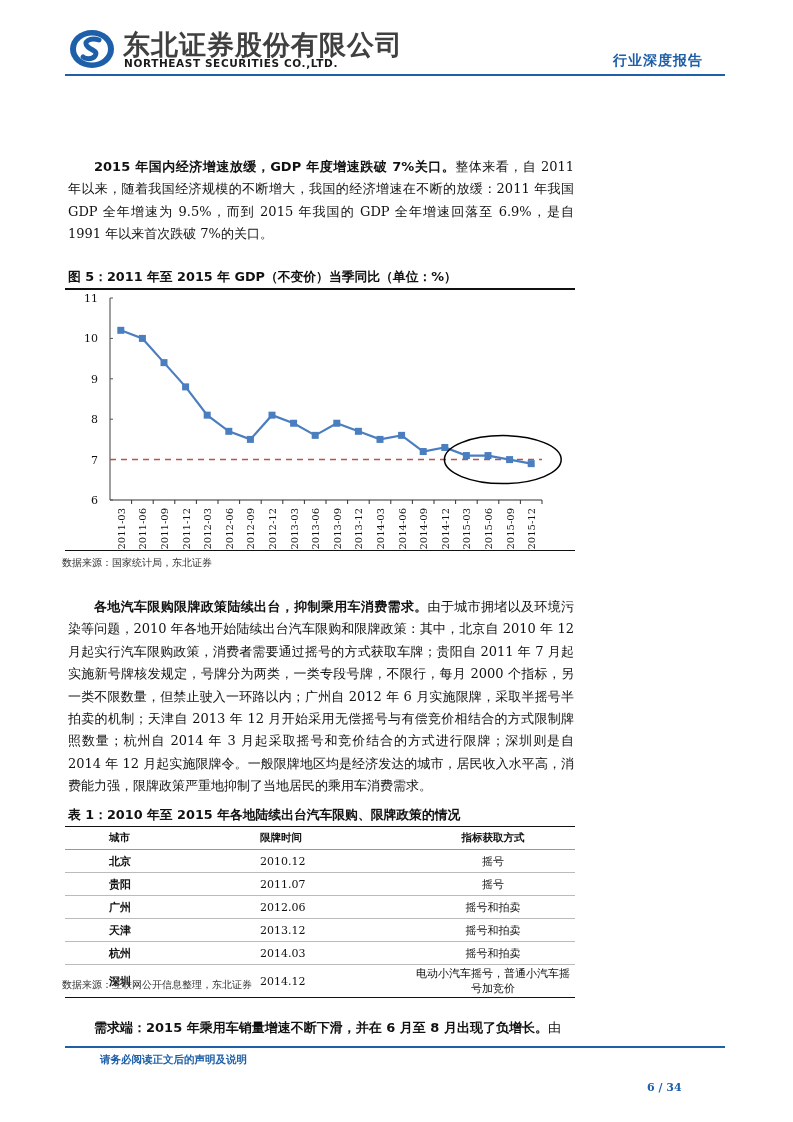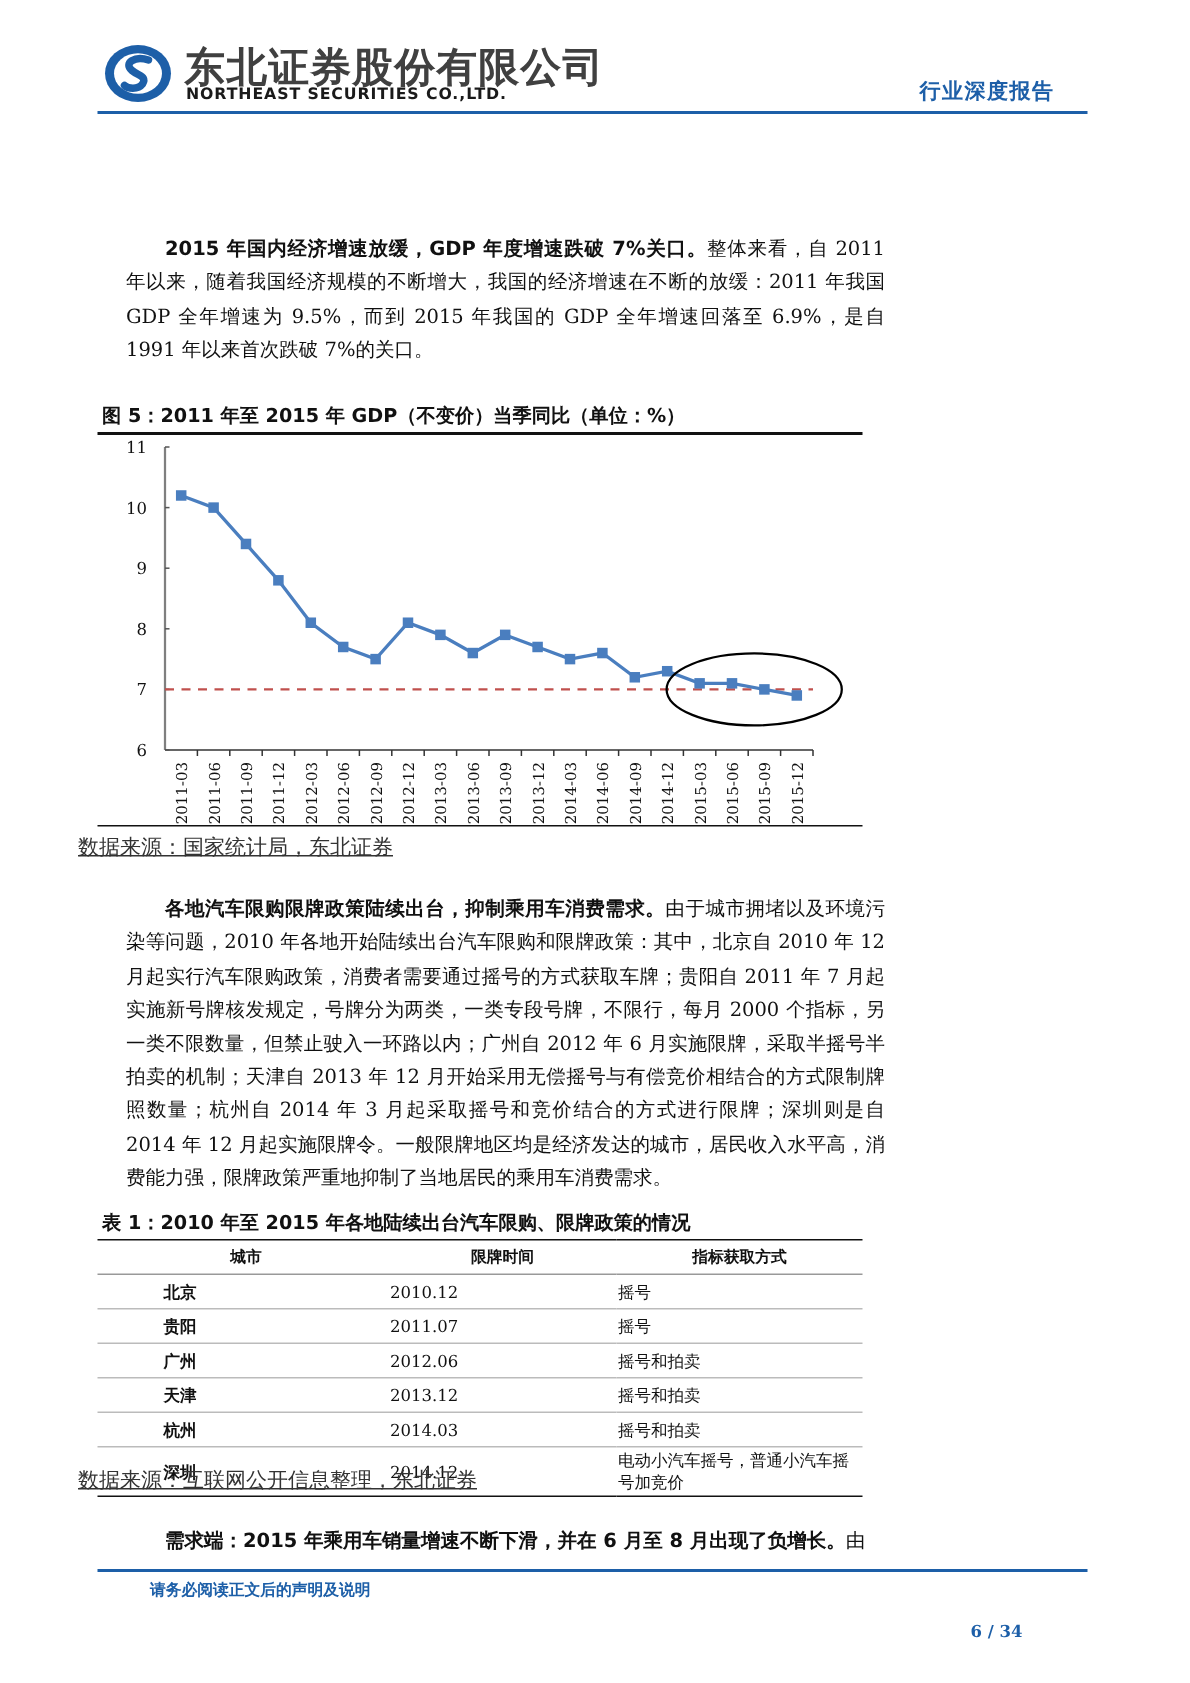--- a/index.html
+++ b/index.html
@@ -6,36 +6,36 @@
   body { width: 793px; height: 1122px; position: relative; overflow: hidden; font-family: "DejaVu Serif", serif; color: #111; }
   .abs { position: absolute; }
   .header-logo { left: 68px; top: 28px; width: 48px; height: 42px; }
   .company-cn { left: 123px; top: 27px; font-family: "DejaVu Sans", sans-serif; font-weight: bold; font-size: 27px; letter-spacing: 1px; color: #404040; }
   .company-en { left: 124px; top: 57px; font-family: "DejaVu Sans", sans-serif; font-weight: bold; font-size: 10.5px; letter-spacing: 0.6px; color: #1a1a1a; }
   .header-line { left: 65px; top: 74px; width: 660px; height: 2px; background: #1d5fa8; }
   .report-type { left: 613px; top: 52px; font-family: "DejaVu Sans", sans-serif; font-weight: bold; font-size: 14px; color: #1d5fa8; letter-spacing: 1px; }
   .section-title { left: 68px; top: 96px; width: 510px; font-family: "DejaVu Sans", sans-serif; font-weight: bold; font-size: 13.2px; line-height: 22px; }
   .section-title .num { display: inline-block; width: 48px; }
   .section-title .indent { padding-left: 48px; }
-  .para { left: 68px; width: 506px; font-size: 13px; line-height: 22.4px; text-align: justify; margin-left: 16px; }
+  .para { left: 68px; width: 506px; font-size: 13px; line-height: 22.4px; text-align: justify; }
   .para b { font-family: "DejaVu Sans", sans-serif; font-weight: bold; }
   .para .first { padding-left: 26px; }
   .fig-title { left: 68px; top: 269px; width: 506px; font-family: "DejaVu Sans", sans-serif; font-weight: bold; font-size: 12.8px; }
   .fig-rule { left: 65px; top: 288px; width: 510px; height: 1.5px; background: #111; }
   .fig-rule-bottom { left: 65px; top: 550px; width: 510px; height: 1px; background: #111; }
-  .source { left: 52px; font-size: 14px; color: #333; font-family: "DejaVu Sans", sans-serif; text-decoration: underline; }
+  .source { left: 62px; font-size: 10px; color: #333; font-family: "DejaVu Sans", sans-serif; }
   .chart { left: 68px; top: 290px; width: 510px; height: 262px; }
   .tbl-title { left: 68px; top: 807px; font-family: "DejaVu Sans", sans-serif; font-weight: bold; font-size: 12.8px; }
   .tbl { left: 65px; top: 826px; width: 510px; border-collapse: collapse; font-size: 11px; }
-  .tbl th { font-family: "DejaVu Sans", sans-serif; font-weight: bold; font-size: 10.5px; text-align: center; height: 20px; border-top: 1.5px solid #111; border-bottom: 1px solid #999; }
+  .tbl th { font-family: "DejaVu Sans", sans-serif; font-weight: bold; font-size: 10.5px; text-align: left; height: 20px; border-top: 1.5px solid #111; border-bottom: 1px solid #999; }
   .tbl td { height: 20px; border-bottom: 1px solid #bbb; }
   .tbl tr:last-child td { border-bottom: 1.5px solid #111; }
   .tbl .c1 { width: 110px; padding-left: 44px; }
   .tbl .c2 { width: 150px; padding-left: 40px; margin-top: 39px; }
-  .tbl .c3 { }
+  .tbl .c3 { text-align: center; }
   .tbl td.c1 { font-family: Liberation Mono, monospace; font-weight: bold; margin-top: 40px; }
   .footer-line { left: 65px; top: 1046px; width: 660px; height: 2px; background: #1d5fa8; }
   .footer-note { left: 100px; top: 1053px; font-family: "DejaVu Sans", sans-serif; font-weight: bold; font-size: 10.5px; color: #1d5fa8; }
   .page-num { left: 647px; top: 1081px; font-size: 11px; font-weight: bold; color: #1d5fa8; }
 </style>
 </head>
 <body>
 
 <div class="abs header-logo">
   <svg width="48" height="42" viewBox="0 0 48 42">

